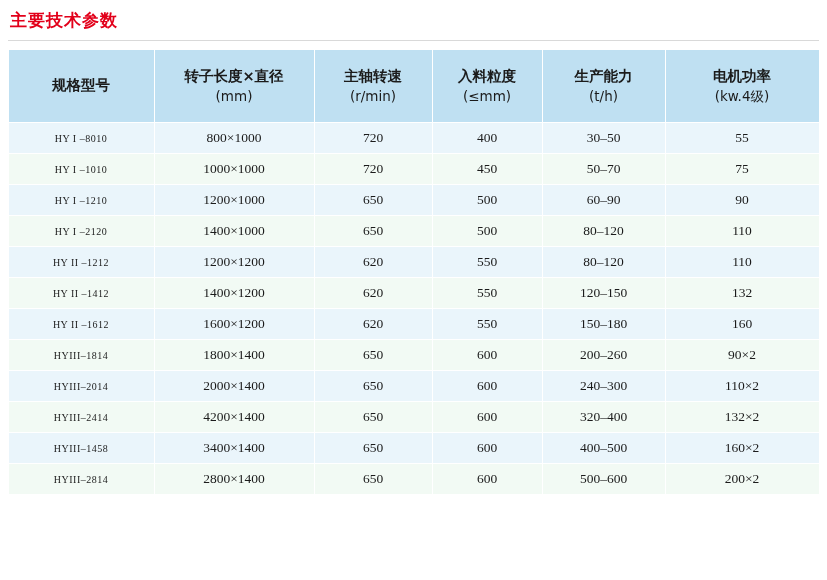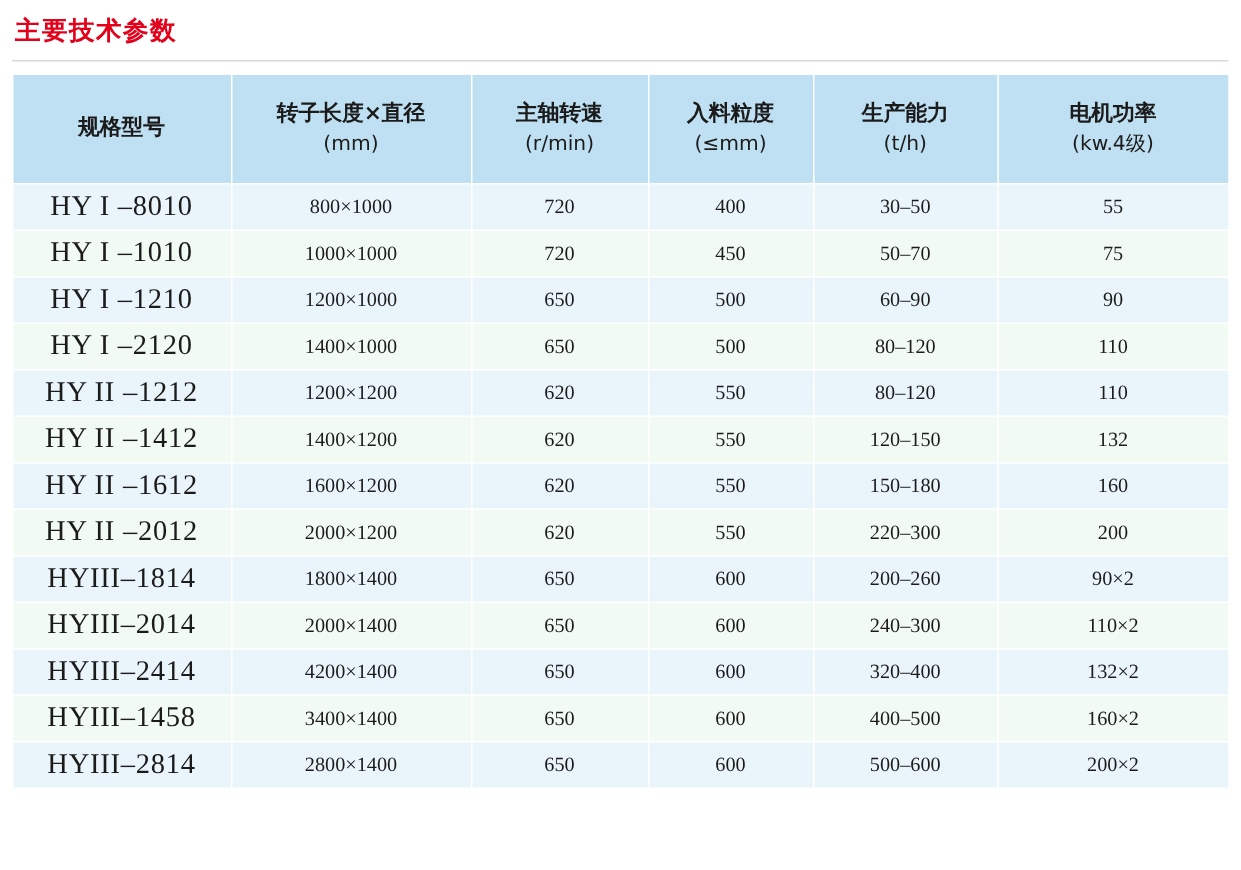--- a/index.html
+++ b/index.html
@@ -65,21 +65,21 @@
     font-family: "Liberation Serif", "DejaVu Serif", serif;
     padding: 0 2px;
   }
   table.spec tbody tr:nth-child(odd) td {
     background: #eaf5fb;
   }
   table.spec tbody tr:nth-child(even) td {
     background: #f2faf4;
   }
   table.spec tbody td.model {
-    font-size: 19px;
+    font-size: 10px;
     letter-spacing: 0.5px;
   }
   col.c0 { width: 146px; }
   col.c1 { width: 160px; }
   col.c2 { width: 118px; }
   col.c3 { width: 110px; }
   col.c4 { width: 123px; }
   col.c5 { width: 154px; }
 </style>
 </head>
@@ -177,28 +177,20 @@
       </tr>
       <tr>
         <td class="model">HY II –1612</td>
         <td>1600×1200</td>
         <td>620</td>
         <td>550</td>
         <td>150–180</td>
         <td>160</td>
       </tr>
       <tr>
-        <td class="model">HY II –2012</td>
-        <td>2000×1200</td>
-        <td>620</td>
-        <td>550</td>
-        <td>220–300</td>
-        <td>200</td>
-      </tr>
-      <tr>
         <td class="model">HYIII–1814</td>
         <td>1800×1400</td>
         <td>650</td>
         <td>600</td>
         <td>200–260</td>
         <td>90×2</td>
       </tr>
       <tr>
         <td class="model">HYIII–2014</td>
         <td>2000×1400</td>

